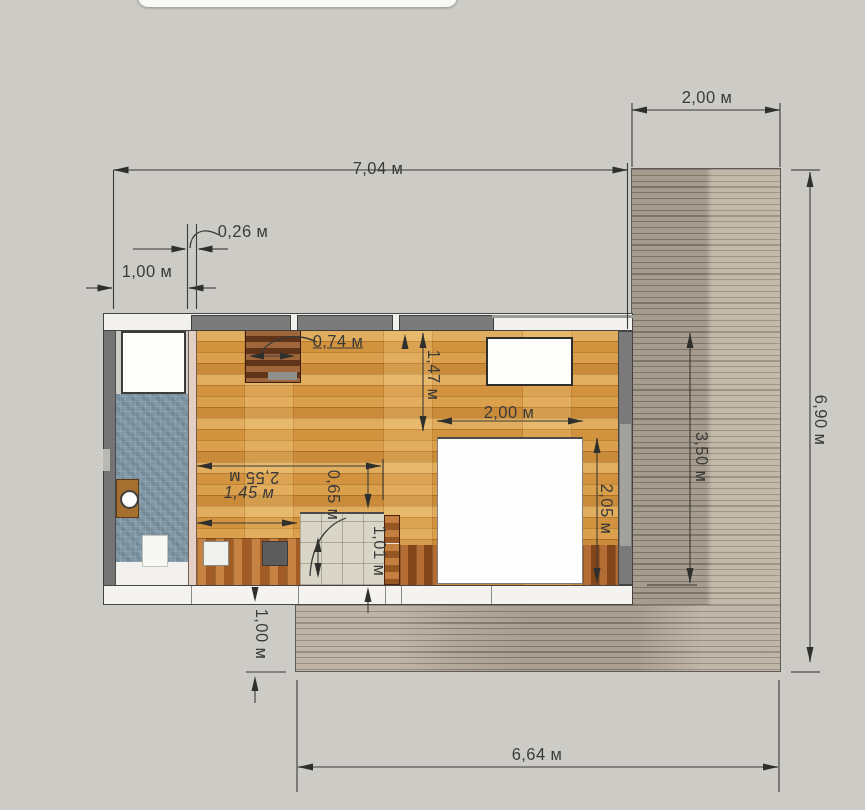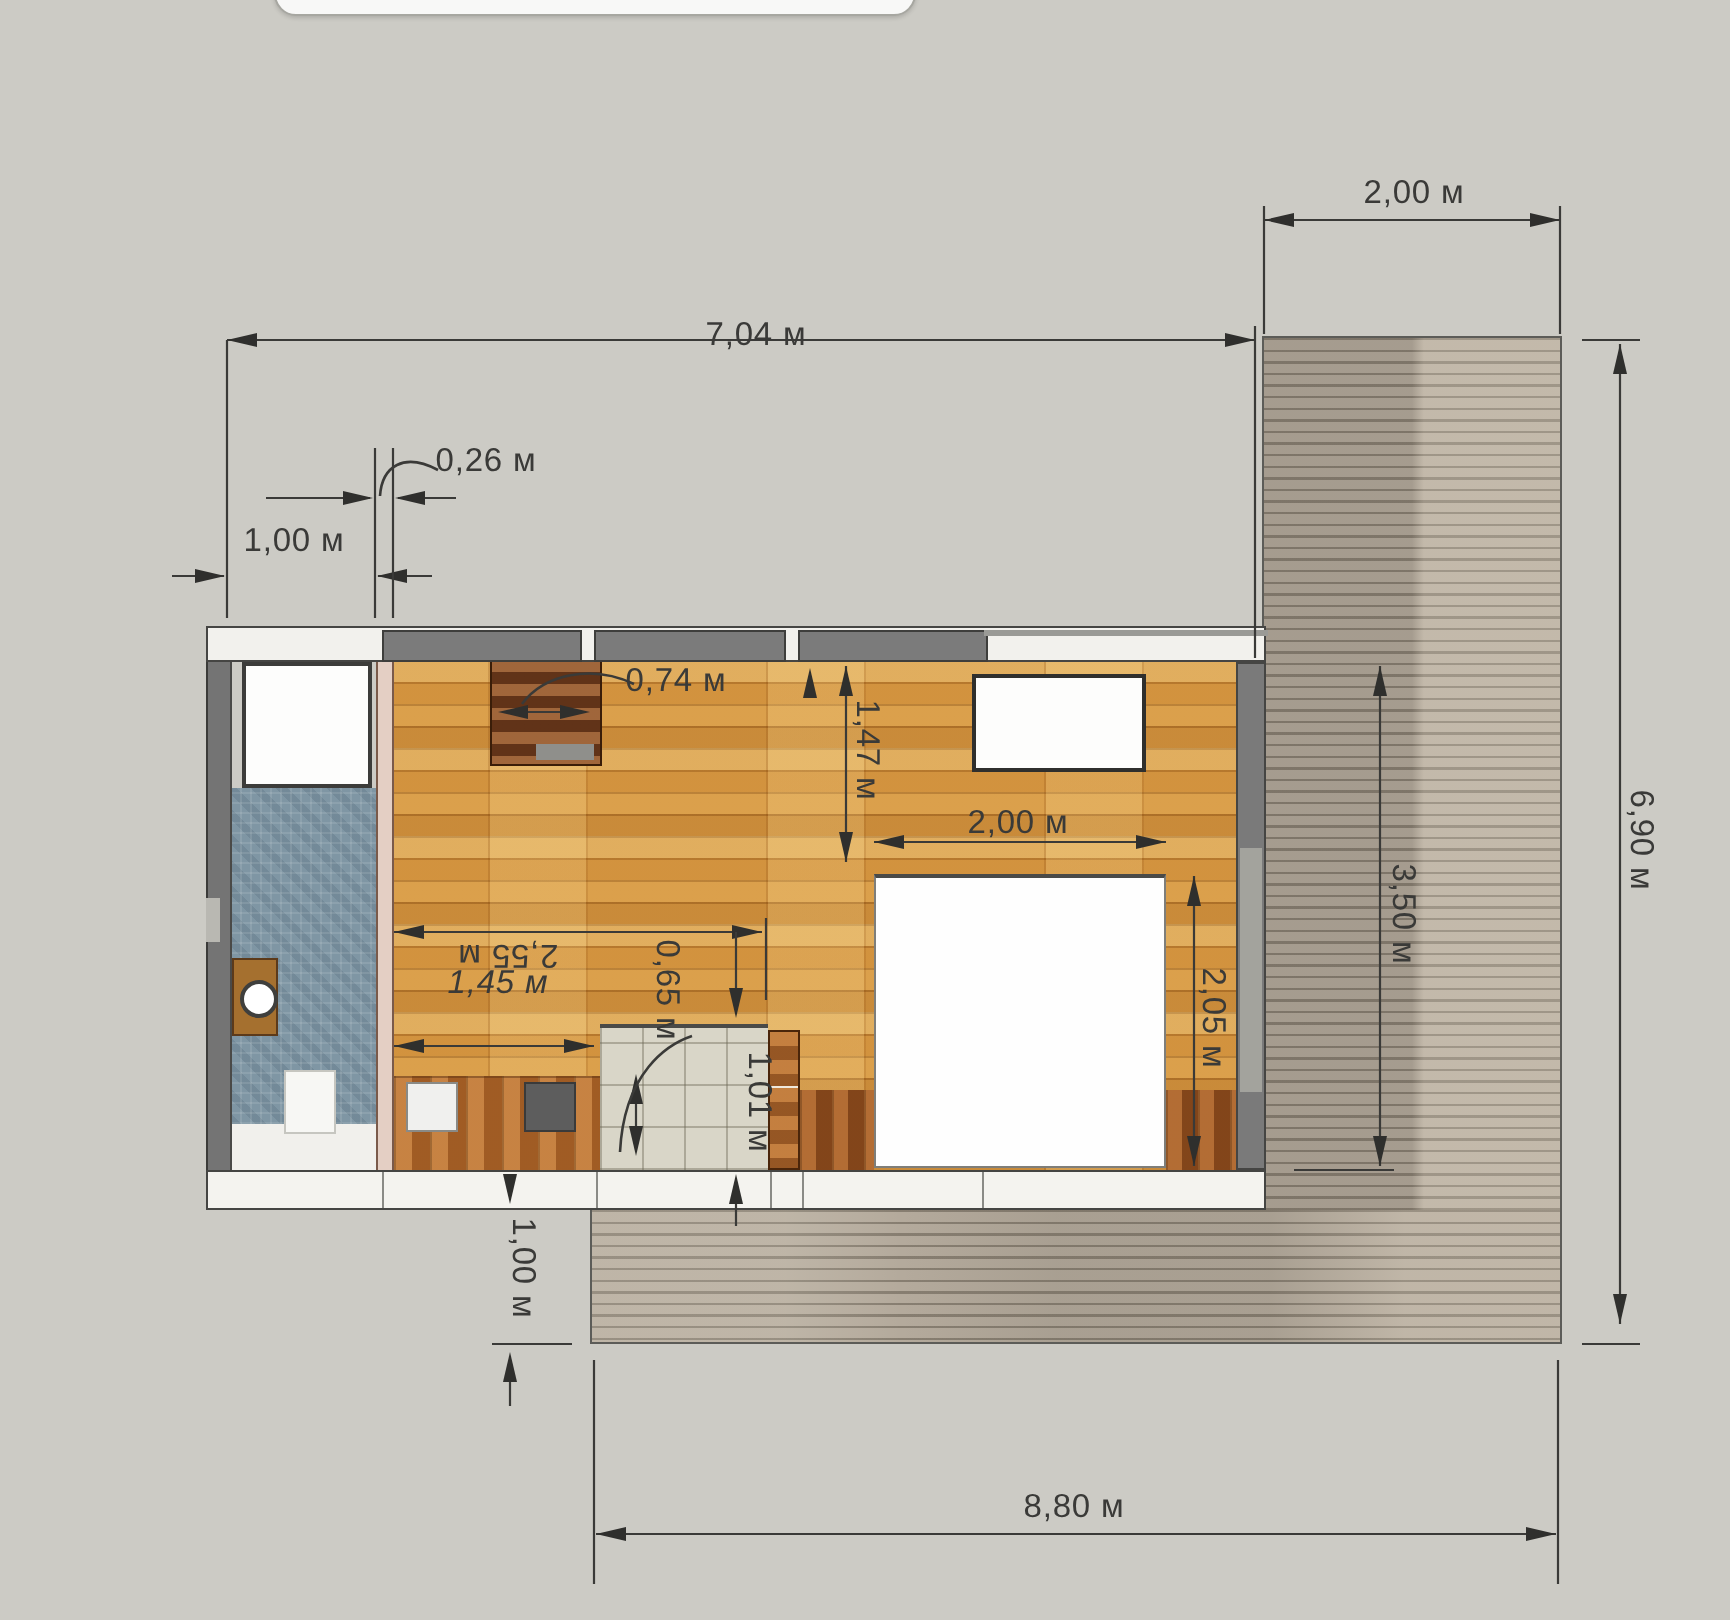--- a/index.html
+++ b/index.html
@@ -255,26 +255,26 @@
         <polygon points="318,578 314.5,563 321.5,563" fill="#2f2f2d"></polygon>
         <polygon points="405,334 401.5,349 408.5,349" fill="#2f2f2d"></polygon>
         <path d="M 346 518 C 334 522 312 536 310 576" fill="none" stroke="#3a3a38" stroke-width="1.3"></path>
       </g>
     </svg>
   <div id="labels">
       <div class="dimlabel" style="left: 378px; top: 156px; transform: translate(-50%, -50%) rotate(0deg); margin-top: 12px;">7,04 м</div>
       <div class="dimlabel" style="left: 707px; top: 97px; transform: translate(-50%, -50%) rotate(0deg);">2,00 м</div>
       <div class="dimlabel" style="left: 147px; top: 271px; transform: translate(-50%, -50%) rotate(0deg);">1,00 м</div>
       <div class="dimlabel" style="left: 243px; top: 231px; transform: translate(-50%, -50%) rotate(0deg);">0,26 м</div>
-      <div class="dimlabel" style="left: 338px; top: 341px; transform: translate(-50%, -50%) rotate(0deg);">0,74 м</div>
+      <div class="dimlabel" style="left: 338px; top: 341px; transform: translate(-50%, -50%) rotate(0deg); text-decoration: underline;">0,74 м</div>
       <div class="dimlabel" style="left: 433px; top: 375px; transform: translate(-50%, -50%) rotate(90deg);">1,47 м</div>
       <div class="dimlabel" style="left: 509px; top: 412px; transform: translate(-50%, -50%) rotate(0deg);">2,00 м</div>
       <div class="dimlabel" style="left: 606px; top: 509px; transform: translate(-50%, -50%) rotate(90deg);">2,05 м</div>
       <div class="dimlabel" style="left: 254px; top: 477px; transform: translate(-50%, -50%) rotate(180deg);">2,55 м</div>
       <div class="dimlabel" style="left: 333px; top: 495px; transform: translate(-50%, -50%) rotate(90deg);">0,65 м</div>
       <div class="dimlabel" style="left: 249px; top: 492px; transform: translate(-50%, -50%) rotate(0deg); font-style: italic;">1,45 м</div>
       <div class="dimlabel" style="left: 379px; top: 551px; transform: translate(-50%, -50%) rotate(90deg);">1,01 м</div>
       <div class="dimlabel" style="left: 701px; top: 457px; transform: translate(-50%, -50%) rotate(90deg);">3,50 м</div>
       <div class="dimlabel" style="left: 820px; top: 420px; transform: translate(-50%, -50%) rotate(90deg);">6,90 м</div>
-      <div class="dimlabel" style="left: 537px; top: 754px; transform: translate(-50%, -50%) rotate(0deg);">8,80 м</div>
+      <div class="dimlabel" style="left: 537px; top: 754px; transform: translate(-50%, -50%) rotate(0deg);">6,64 м</div>
       <div class="dimlabel" style="left: 261px; top: 634px; transform: translate(-50%, -50%) rotate(90deg);">1,00 м</div>
     </div>
 </div>
 
 </body></html>

